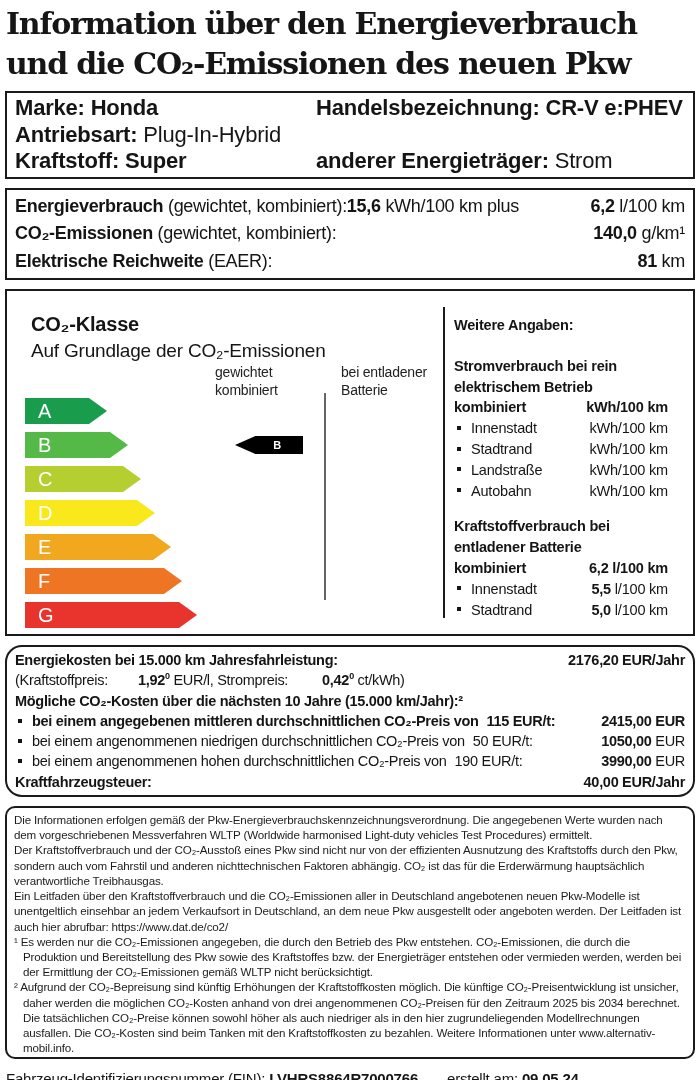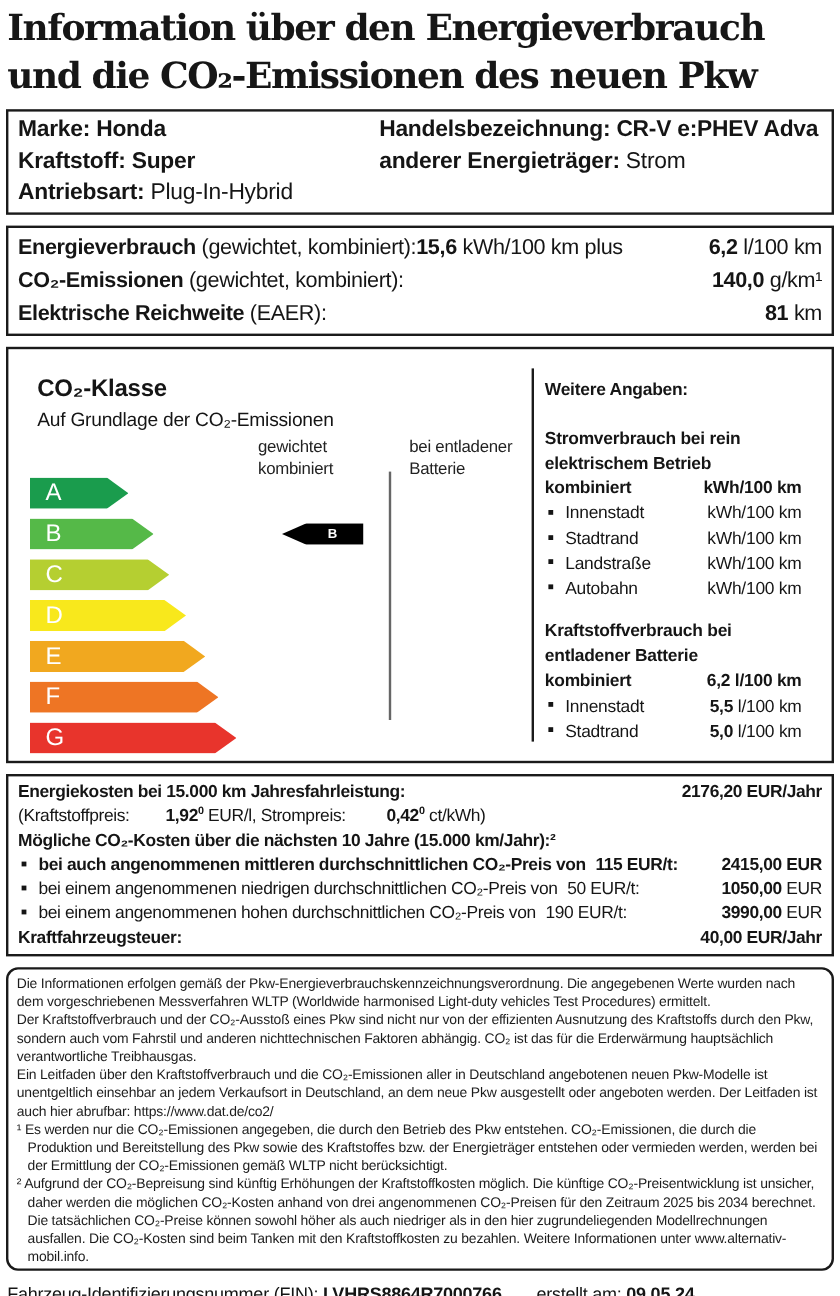--- a/index.html
+++ b/index.html
@@ -10,34 +10,34 @@
   sup{font-size:9px;vertical-align:super;line-height:0;}
 
   
   .title{font-family:"DejaVu Serif",serif;font-weight:bold;font-size:30px;
          line-height:40px;letter-spacing:-1.2px;color:#161616;margin:0 0 7px 1px;}
 
   
   .box{border:2px solid #1a1a1a;box-sizing:border-box;margin-bottom:9px;background:#fff;}
 
   
-  .box-vehicle{padding:2px 8px;font-size:19px;line-height:26.5px;}
+  .box-vehicle{padding:2px 8px;font-size:22px;line-height:26.5px;}
   .v-row{position:relative;white-space:nowrap;overflow:hidden;}
   .v-right{position:absolute;left:301px;top:0;white-space:nowrap;}
 
   
   .box-consumption{padding:3px 8px;font-size:18px;line-height:27.5px;}
   .c-row{display:flex;white-space:nowrap;letter-spacing:-0.3px;}
   .c-right{margin-left:auto;}
 
   
   .box-co2{height:347px;display:flex;padding:16px;}
   .chart-area{flex:1;position:relative;padding:4px 0 0 2px;box-sizing:border-box;}
   .co2-title{font-size:20px;font-weight:bold;line-height:27px;margin-left:6px;}
-  .co2-sub{font-size:16px;line-height:26px;margin-left:6px;}
+  .co2-sub{font-size:19px;line-height:26px;margin-left:6px;}
   .col-head{position:absolute;top:57px;font-size:14px;line-height:17.5px;color:#222;}
   .col-head-1{left:192px;}
   .col-head-2{left:318px;}
   .rows{position:absolute;left:2px;right:0;top:91px;bottom:8px;}
   .arrow{height:26px;margin-bottom:8px;display:flex;align-items:center;
          padding-left:13px;box-sizing:border-box;color:#fff;font-size:20px;
          clip-path:polygon(0 0,calc(100% - 18px) 0,100% 50%,calc(100% - 18px) 100%,0 100%);}
   .w-a{width:82px;}.w-b{width:103px;}.w-c{width:116px;}.w-d{width:130px;}
   .w-e{width:146px;}.w-f{width:157px;}.w-g{width:172px;}
   .divider{position:absolute;left:299px;top:-5px;bottom:10px;width:2px;background:#666;}
@@ -50,21 +50,21 @@
               padding:8px 9px 0 9px;font-size:14.5px;line-height:20.8px;overflow:hidden;}
   .sp-title{font-weight:bold;margin-bottom:20px;}
   .sp-head{font-weight:bold;}
   .sp-row{display:flex;}
   .sp-right{margin-left:auto;white-space:nowrap;}
   .sq{display:inline-block;width:4px;height:4px;background:#151515;
       margin:0 10px 3px 3px;vertical-align:middle;}
   .sp-gap{height:15px;}
 
   
-  .box-costs{padding:3px 8px;font-size:14.5px;line-height:20.3px;overflow:hidden;}
+  .box-costs{padding:3px 8px;font-size:14.5px;line-height:20.3px;overflow:hidden;border-radius:17px;}
   .k-row{display:flex;white-space:nowrap;letter-spacing:-0.3px;}
   .k-right{margin-left:auto;}
   .gap-l{margin-left:30px;}
   .gap-m{margin-left:34px;}
   .bullet-row .price{margin-left:8px;}
 
   
   .box-fine{height:253px;padding:4px 7px;font-size:11.6px;line-height:15.2px;
             letter-spacing:-0.15px;overflow:hidden;color:#1c1c1c;border-radius:10px;}
   .fn{padding-left:9px;text-indent:-9px;}
@@ -82,25 +82,25 @@
     <div>Information über den Energieverbrauch</div>
     <div>und die CO₂-Emissionen des neuen Pkw</div>
   </div>
 
   <div class="box box-vehicle">
     <div class="v-row">
       <span class="b">Marke:</span>&nbsp;<span class="b">Honda</span>
       <span class="v-right"><span class="b">Handelsbezeichnung:</span>&nbsp;<span class="b">CR-V e:PHEV Adva</span></span>
     </div>
     <div class="v-row">
+      <span class="b">Antriebsart:</span>&nbsp;<span>Plug-In-Hybrid</span>
+    </div>
+    <div class="v-row">
       <span class="b">Kraftstoff:</span>&nbsp;<span class="b">Super</span>
       <span class="v-right"><span class="b">anderer Energieträger:</span>&nbsp;<span>Strom</span></span>
-    </div>
-    <div class="v-row">
-      <span class="b">Antriebsart:</span>&nbsp;<span>Plug-In-Hybrid</span>
     </div>
   </div>
 
   <div class="box box-consumption">
     <div class="c-row">
       <span><span class="b">Energieverbrauch</span><span> (gewichtet, kombiniert):</span><span class="b">15,6</span><span> kWh/100 km plus</span></span>
       <span class="c-right"><span class="b">6,2</span><span> l/100 km</span></span>
     </div>
     <div class="c-row">
       <span><span class="b">CO₂-Emissionen</span><span> (gewichtet, kombiniert):</span></span>
@@ -207,21 +207,21 @@
   <div class="box box-costs">
     <div class="k-row">
       <span class="b">Energiekosten bei 15.000 km Jahresfahrleistung:</span>
       <span class="k-right b">2176,20 EUR/Jahr</span>
     </div>
     <div class="k-row">
       <span><span>(Kraftstoffpreis:</span><span class="b gap-l"><span>1,92</span><sup>0</sup></span><span> EUR/l, Strompreis:</span><span class="b gap-m"><span>0,42</span><sup>0</sup></span><span> ct/kWh)</span></span>
     </div>
     <div class="k-row b">Mögliche CO₂-Kosten über die nächsten 10 Jahre (15.000 km/Jahr):²</div>
     <div class="k-row bullet-row b">
-      <span><span class="sq"></span><span>bei auch angenommenen mittleren durchschnittlichen CO₂-Preis von</span><span class="price">115  EUR/t:</span></span>
+      <span><span class="sq"></span><span>bei einem angegebenen mittleren durchschnittlichen CO₂-Preis von</span><span class="price">115  EUR/t:</span></span>
       <span class="k-right"><span>2415,00</span><span> EUR</span></span>
     </div>
     <div class="k-row bullet-row">
       <span><span class="sq"></span><span>bei einem angenommenen niedrigen durchschnittlichen CO₂-Preis von</span><span class="price">50  EUR/t:</span></span>
       <span class="k-right"><span class="b">1050,00</span><span> EUR</span></span>
     </div>
     <div class="k-row bullet-row">
       <span><span class="sq"></span><span>bei einem angenommenen hohen durchschnittlichen CO₂-Preis von</span><span class="price">190  EUR/t:</span></span>
       <span class="k-right"><span class="b">3990,00</span><span> EUR</span></span>
     </div>

